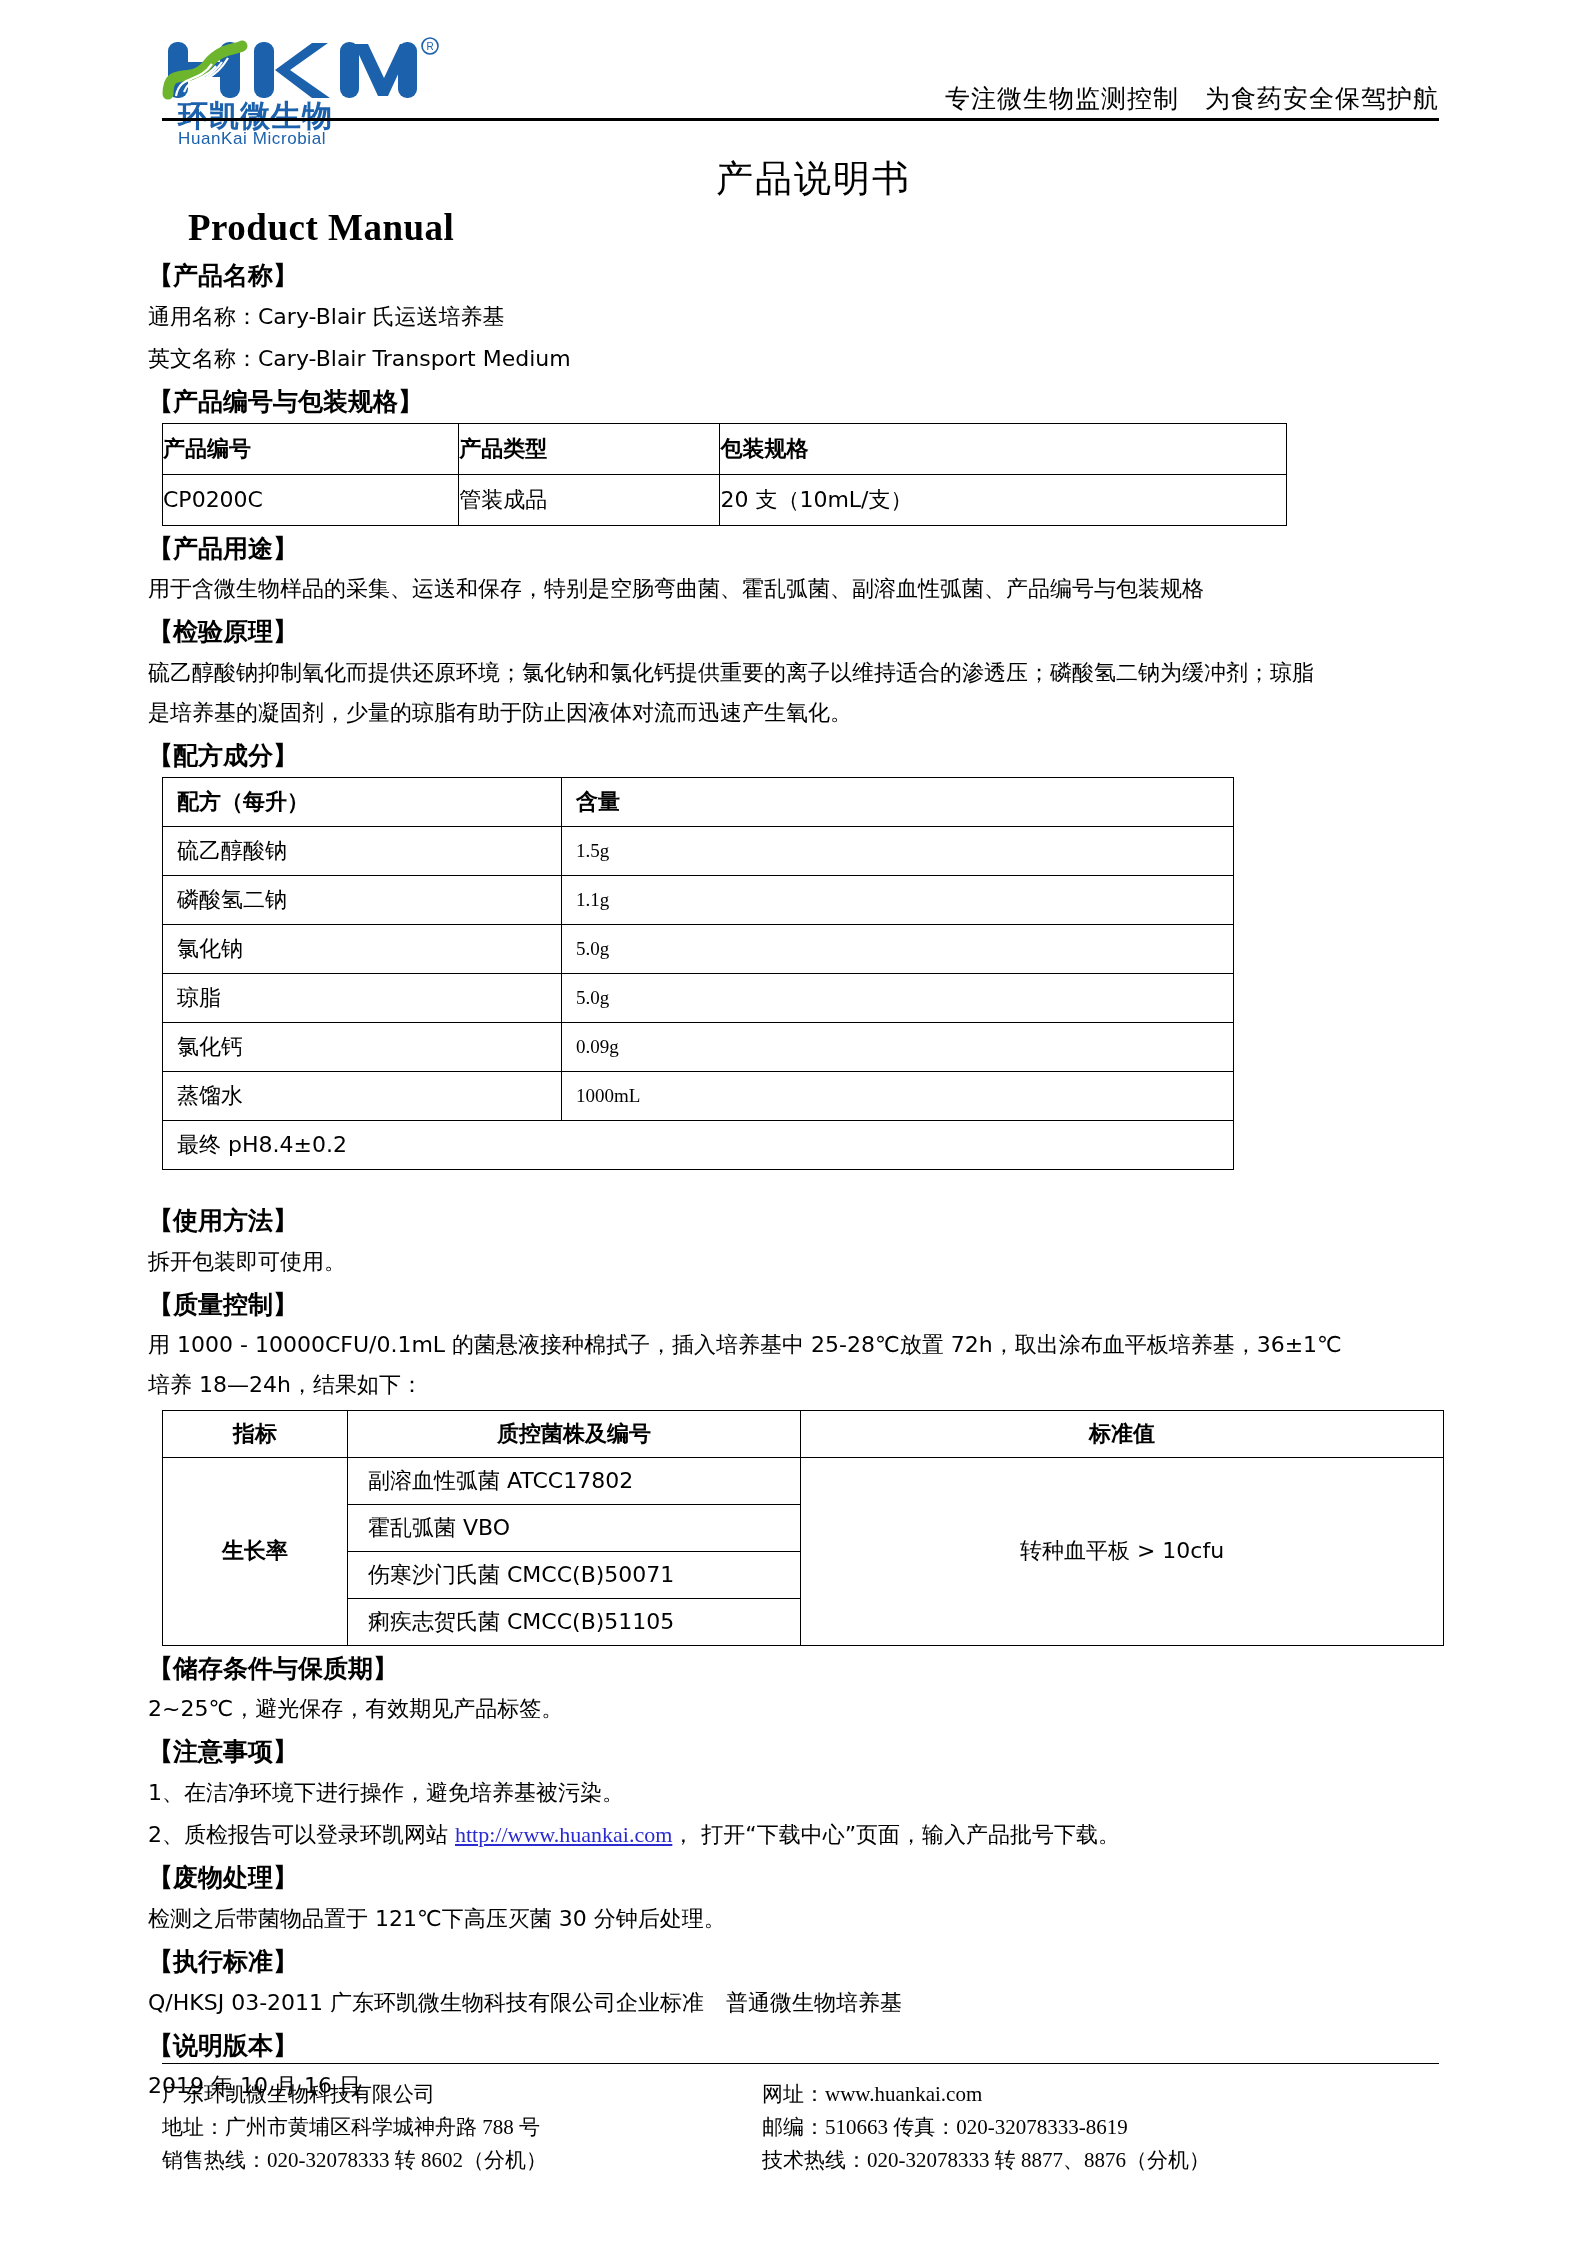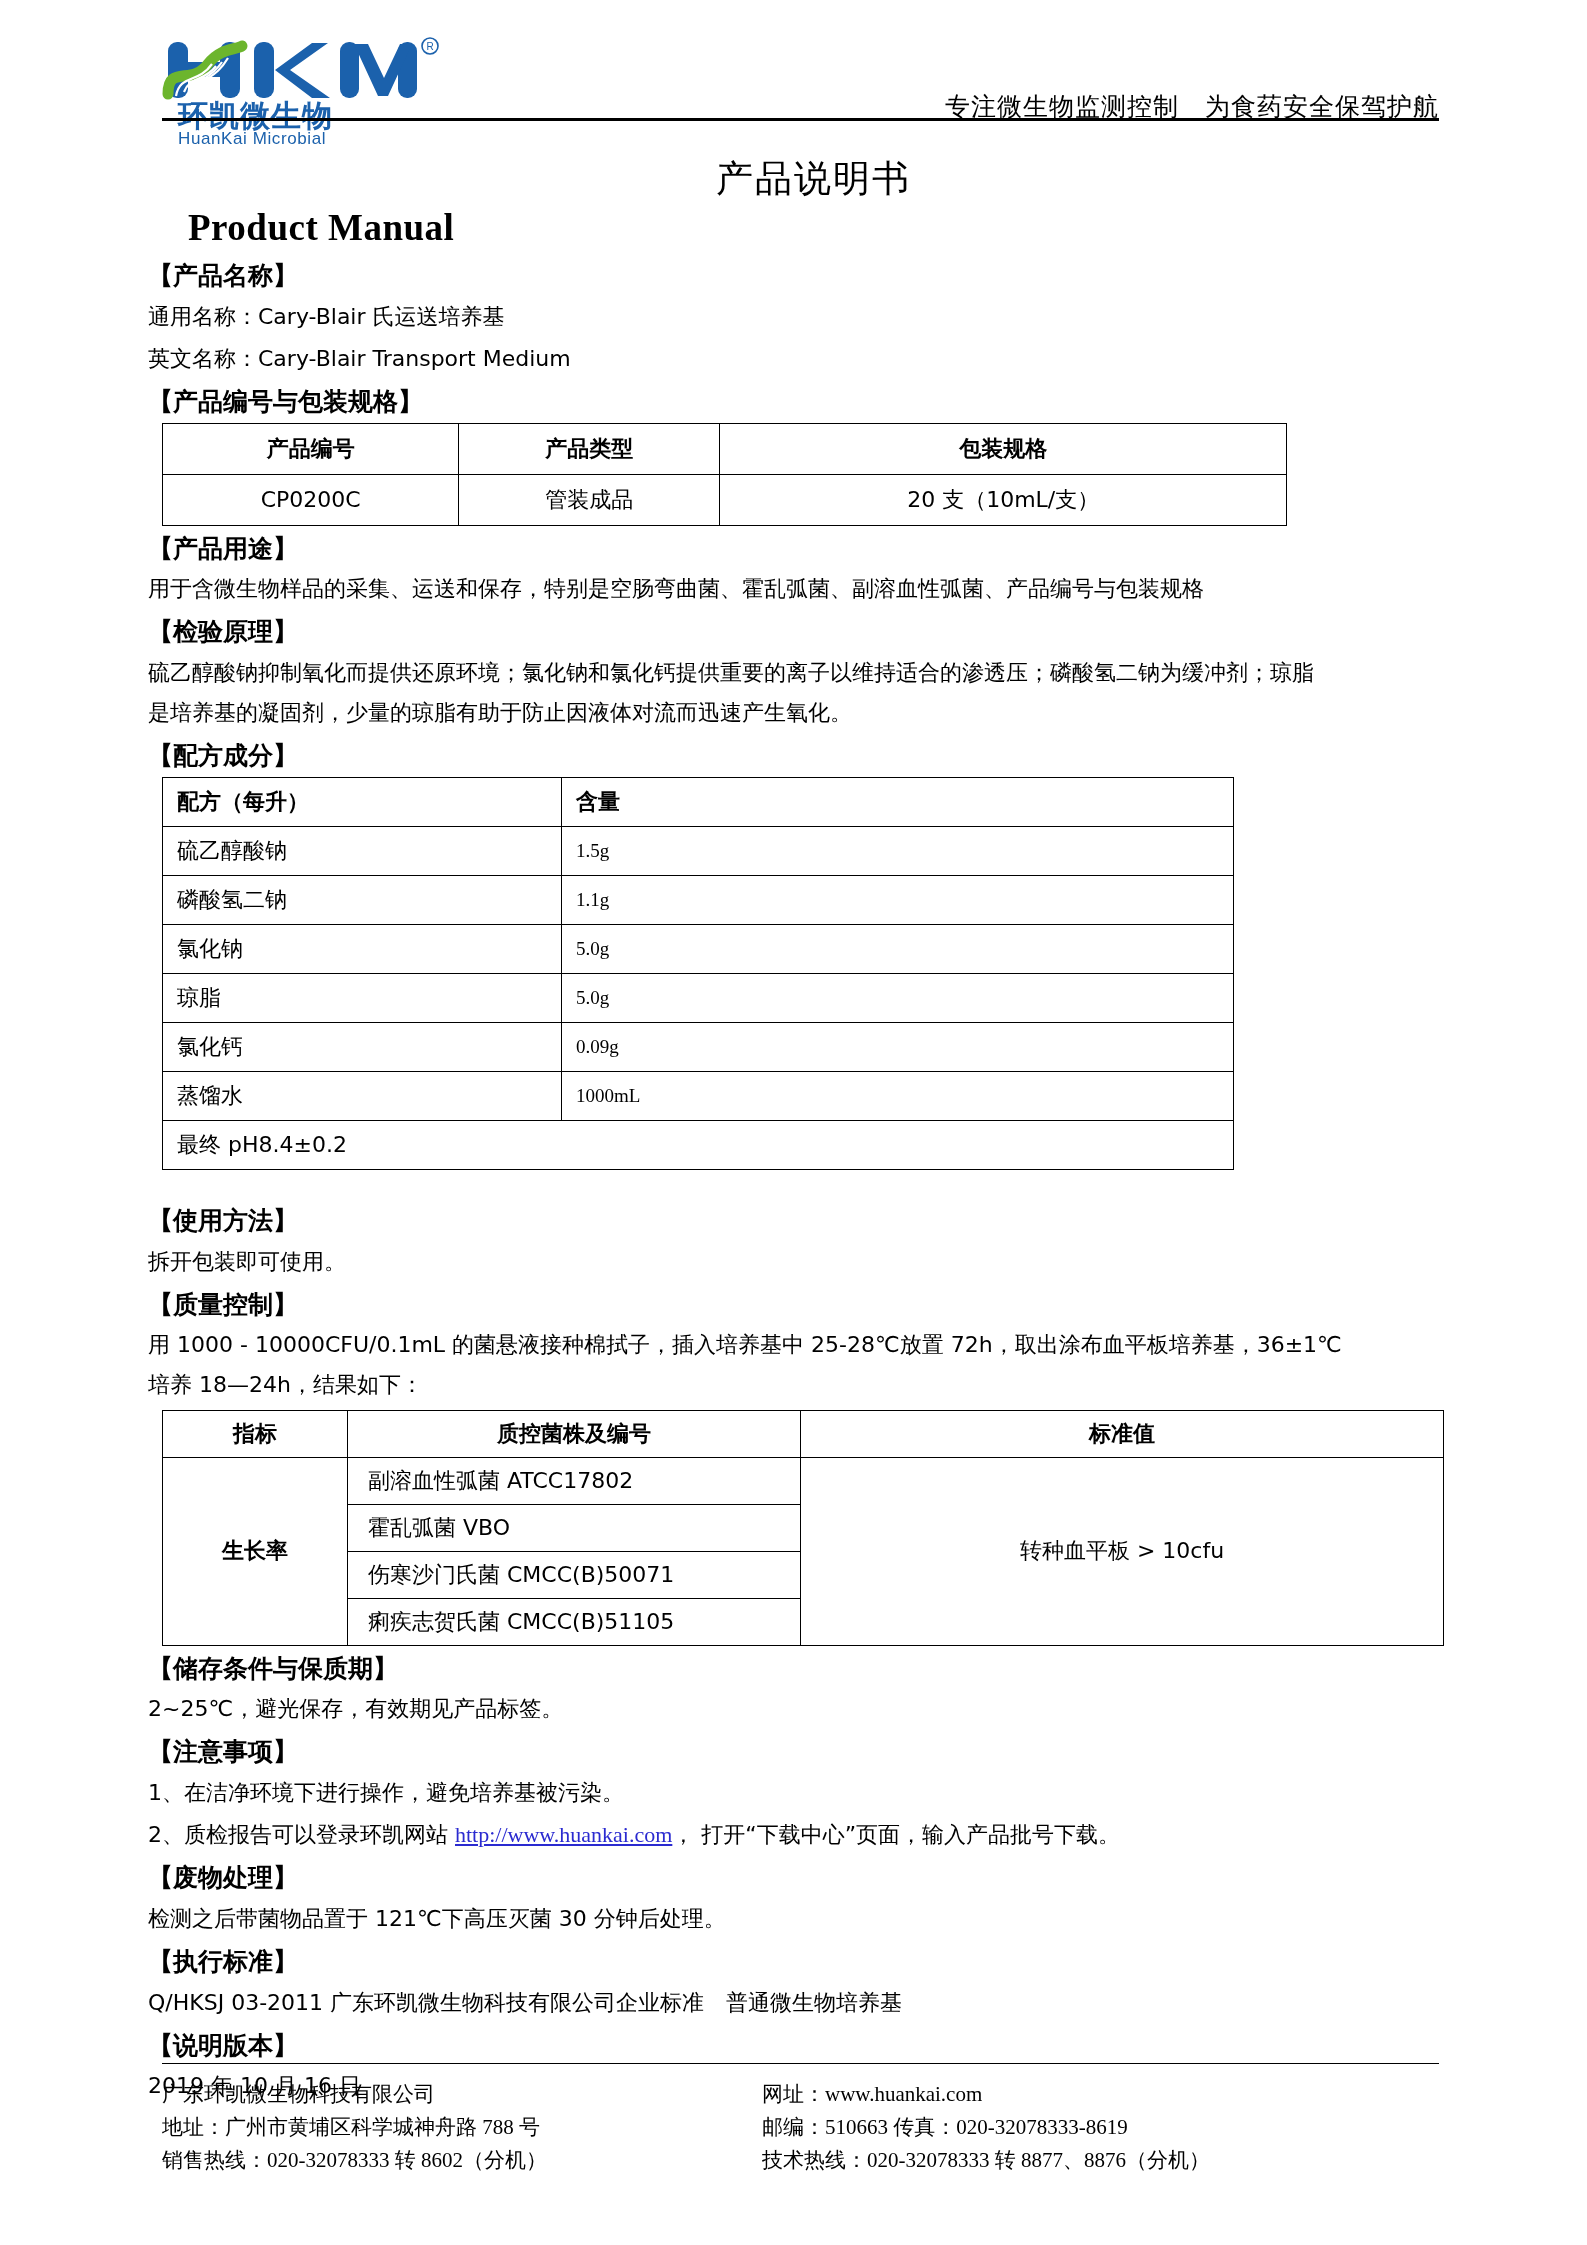--- a/index.html
+++ b/index.html
@@ -39,21 +39,21 @@
     left: 14px;
     top: 8px;
     width: 290px;
     height: 112px;
   }
   .logo-svg { display: block; }
 
   .tagline {
     position: absolute;
     right: 0;
-    top: 64px;
+    top: 56px;
     font-size: 25px;
     letter-spacing: 1px;
     font-family: "DejaVu Sans", "Liberation Sans", sans-serif;
     white-space: nowrap;
   }
   .header-rule {
     position: absolute;
     left: 14px;
     right: 0;
     top: 92px;
@@ -99,21 +99,21 @@
   table {
     border-collapse: collapse;
     font-family: "DejaVu Sans", "Liberation Sans", sans-serif;
   }
   .tbl-spec {
     width: 1125px;
     margin: 2px 0 4px 14px;
   }
   .tbl-spec th, .tbl-spec td {
     border: 1.5px solid #000;
-    text-align: center;
+    text-align: left;
     font-size: 22px;
     padding: 10px 0;
   }
   .tbl-spec th { font-weight: bold; }
   .tbl-spec td { font-weight: normal; }
 
   .tbl-formula {
     width: 1072px;
     margin: 2px 0 8px 14px;
   }

